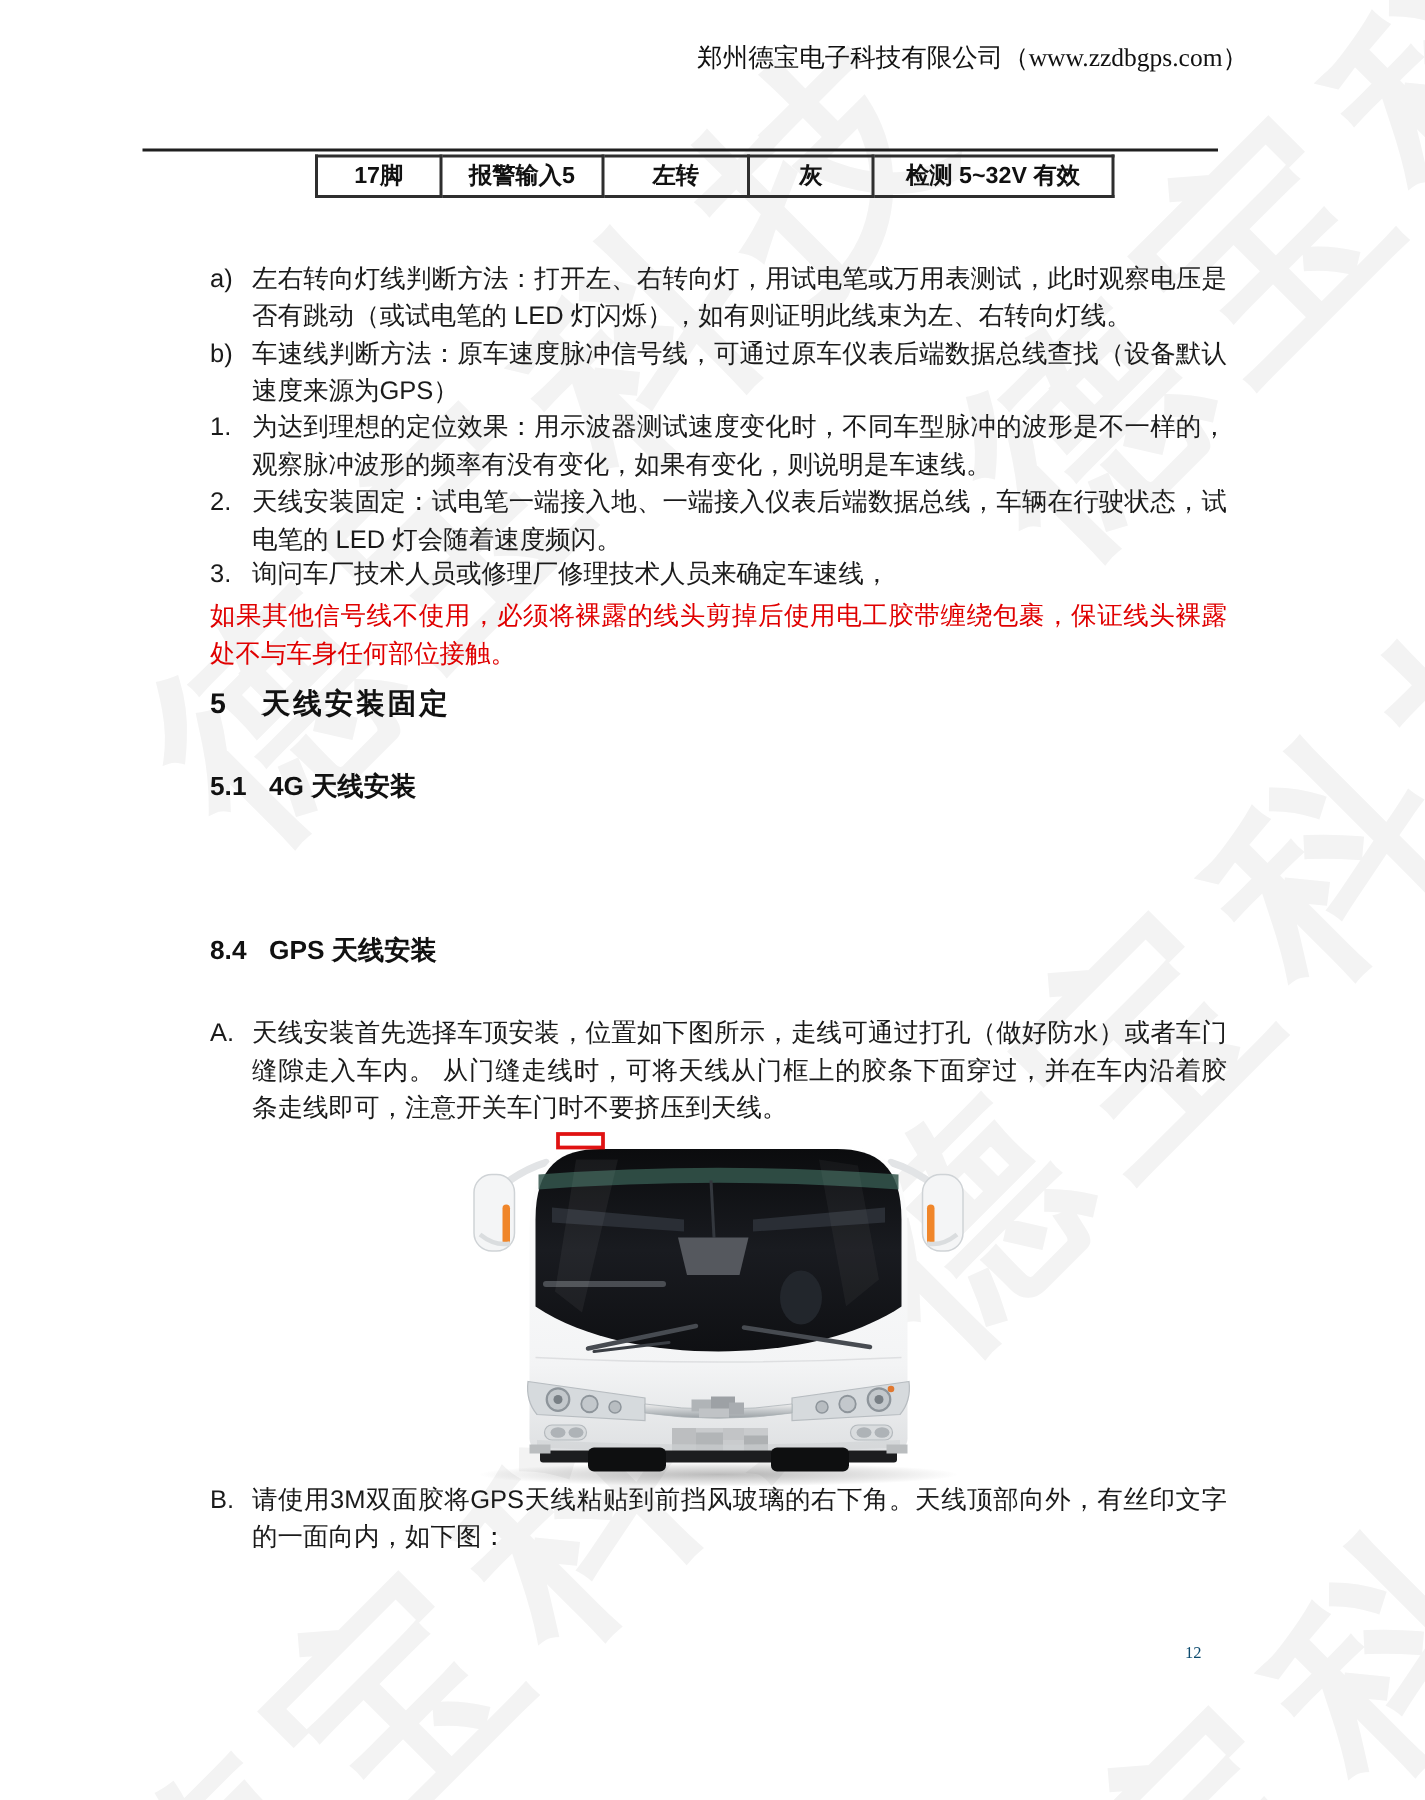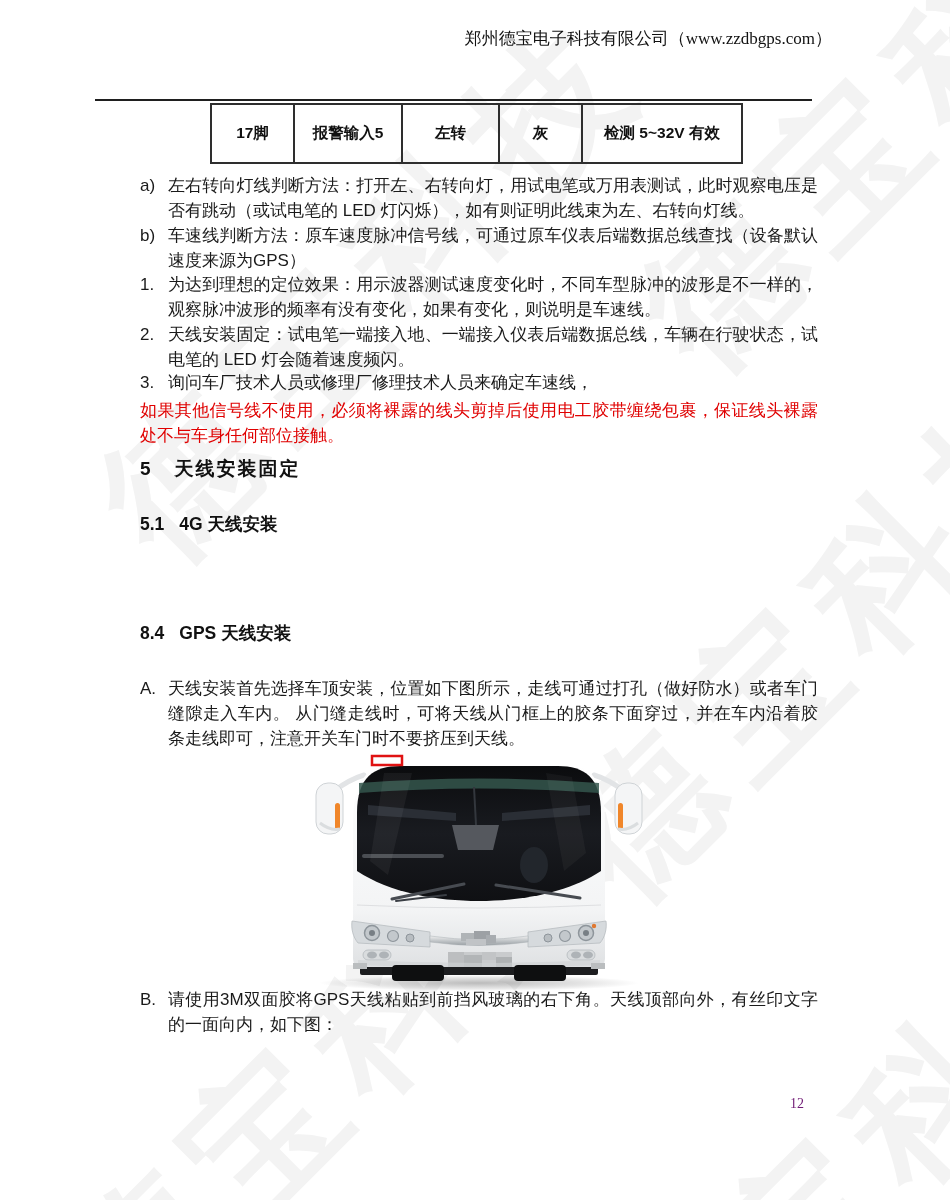--- a/index.html
+++ b/index.html
@@ -19,38 +19,38 @@
     font-family:"Liberation Serif","DejaVu Serif",serif;font-size:17px;color:#111;
   }
   .hdr-rule{position:absolute;z-index:2;top:99px;left:95px;width:717px;height:2px;background:#1f1f1f;}
   
   table.pins{
     position:absolute;z-index:2;top:103px;left:210px;border-collapse:collapse;
     font-size:15.5px;font-weight:600;color:#111;table-layout:fixed;
   }
   table.pins td{
     border:2px solid #2e2e2e;text-align:center;vertical-align:middle;
-    height:25px;padding:16px 2px;overflow:hidden;white-space:nowrap;
+    height:25px;padding:0 2px;overflow:hidden;white-space:nowrap;
   }
   
   .blk{position:absolute;z-index:2;left:140px;width:678px;font-size:17px;line-height:25px;text-align:justify;}
   .li{display:flex;}
   .li .mk{flex:0 0 28px;}
   .li .tx{flex:1 1 auto;text-align:justify;}
   .bold{font-weight:400;}
   .warn{color:#e00000;}
   .h1{position:absolute;z-index:2;left:140px;font-size:19px;font-weight:700;color:#111;}
   .h1 .num{margin-right:24px;}
   .h1 .ttl{letter-spacing:2px;}
   .h2{position:absolute;z-index:2;left:140px;font-size:17.5px;font-weight:700;color:#111;}
   .h2 .num{margin-right:15px;}
   .fig{position:absolute;z-index:2;top:753px;left:296px;width:366px;height:240px;}
   .pageno{
     position:absolute;z-index:2;top:1096px;left:790px;
-    font-family:"Liberation Serif","DejaVu Serif",serif;font-size:14px;color:#701a75;
+    font-family:"Liberation Serif","DejaVu Serif",serif;font-size:11px;color:#0c4a6e;
   }
 </style>
 </head>
 <body>
 
 <div class="page">
 
   <div class="wm" style="left:60px;top:460px;">德宝科技</div>
   <div class="wm" style="left:600px;top:270px;">德宝科技</div>
   <div class="wm" style="left:520px;top:800px;">德宝科技</div>

